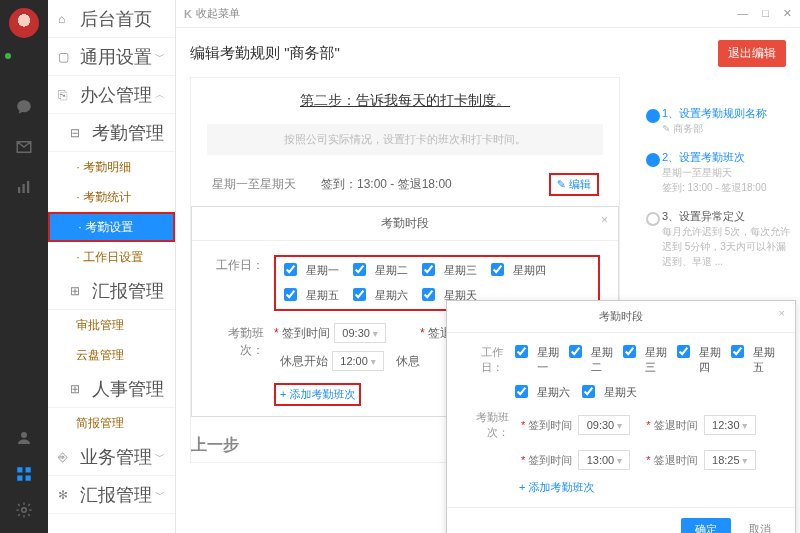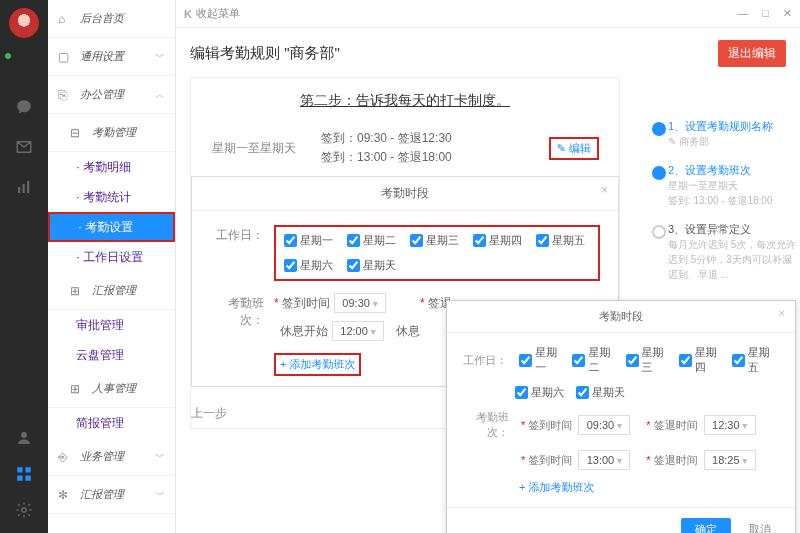--- a/index.html
+++ b/index.html
@@ -7,36 +7,36 @@
 .left-rail { position: absolute; left: 0; top: 0; width: 48px; height: 533px; background: #2a2a2a; display: flex; flex-direction: column; align-items: center; padding-top: 8px; gap: 18px; }
 .avatar { width: 30px; height: 30px; border-radius: 50%; background: radial-gradient(circle at 50% 40%, #f8d0c0 30%, #c23030 31%); border: 2px solid #c23030; }
 .rail-icon { width: 22px; height: 22px; display: flex; align-items: center; justify-content: center; color: #666; position: relative; }
 .rail-icon.dot::after { content:''; position:absolute; top:-3px; left:-8px; width:6px; height:6px; background:#3bb54a; border-radius:50%; }
 .rail-icon svg { width: 18px; height: 18px; fill: #666; }
 .rail-bottom { margin-top: auto; margin-bottom: 12px; display:flex; flex-direction:column; gap:14px; align-items:center;}
 .rail-bottom .grid-icon svg { fill:#1e90ff; }
 
 .sidebar { position: absolute; left: 48px; top: 0; width: 128px; height: 533px; background: #fff; border-right: 1px solid #e6e6e6; overflow-y: auto; }
 .sidebar-item { display: flex; align-items: center; height: 38px; padding: 0 10px; color: #555; cursor: pointer; border-bottom: 1px solid #f2f2f2; }
-.sidebar-item .lbl { flex:1; font-size: 11px; font-style: italic; }
+.sidebar-item .lbl { flex:1; font-size: 18px; }
 .sidebar-item .chev { color:#999; font-size:10px; }
 .sidebar-item .icn { width:16px; margin-right:6px; color:#888; }
-.sub-item { height: 30px; display:flex; align-items:center; padding-left: 28px; color:#4c1d95; font-size:12px; cursor:pointer; }
+.sub-item { height: 30px; display:flex; align-items:center; padding-left: 28px; color:#a16207; font-size:12px; cursor:pointer; }
 .sub-item.active { background:#1e90ff; color:#fff; border:2px solid #d62020; }
 .sidebar::-webkit-scrollbar{width:0}
 
 .topbar { position:absolute; left:176px; top:0; right:0; height:28px; border-bottom:1px solid #eee; display:flex; align-items:center; padding:0 8px; color:#888; font-size:11px; }
 .topbar .win-ctrls { margin-left:auto; display:flex; gap:14px; color:#999; }
 
 .main { position:absolute; left:176px; top:28px; width:624px; height:505px; padding:12px 14px; }
 .page-header { display:flex; align-items:center; margin-bottom:10px; }
 .page-title { font-size:15px; color:#333; }
 .exit-btn { margin-left:auto; background:#e74c3c; color:#fff; padding:5px 10px; border-radius:2px; font-size:12px; cursor:pointer; }
 
-.right-steps { position:absolute; right:0; top:78px; width:150px; font-size:11px;margin-top:13px; }
+.right-steps { position:absolute; right:6px; top:78px; width:150px; font-size:11px; }
 .step { margin-bottom:14px; position:relative; padding-left:18px; color:#999; }
 .step::before { content:''; position:absolute; left:2px; top:3px; width:10px; height:10px; border-radius:50%; background:#fff; border:2px solid #1e90ff; }
 .step.done::before { background:#1e90ff; }
 .step.pending::before { border-color:#ccc; }
 .step .t { color:#555; }
 .step.done .t { color:#1e90ff; }
 .step .sub { color:#bbb; font-size:10px; line-height:1.5; }
 
 .content { width:430px; border:1px solid #eee; }
 .step-title { text-align:center; font-size:14px; padding:14px 0; color:#333;text-decoration:underline; }
@@ -47,28 +47,28 @@
 .edit-link::before { content:'✎ '; }
 
 .modal { border:1px solid #ddd; margin-top:4px; }
 .modal-title { text-align:center; padding:8px 0; border-bottom:1px solid #eee; color:#666; position:relative; }
 .modal-title .x { position:absolute; right:10px; top:6px; color:#bbb; cursor:pointer; }
 .modal-body { padding:14px 18px 10px; }
 .form-row { display:flex; margin-bottom:12px; font-size:12px; color:#666; }
 .form-row .flabel { width:64px; text-align:right; padding-right:10px; color:#888; padding-top:2px; }
 .form-row .fbody { flex:1; }
 .chk-group { display:flex; flex-wrap:wrap; gap:10px 14px; border:2px solid #d62020; padding:6px 8px; }
-.chk { display:flex; align-items:center; gap:3px; font-size:11px; color:#555; }
+.chk { display:flex; gap:9px; font-size:11px; color:#555; }
 .chk input { accent-color:#1e90ff; width:13px; height:13px; }
 .time-in { display:inline-flex; align-items:center; gap:4px; }
 .time-box { border:1px solid #ddd; padding:3px 6px; width:52px; text-align:center; color:#555; font-size:11px; }
 .time-box::after { content:' ▾'; color:#bbb; font-size:10px; }
 .req::before { content:'* '; color:#d62020; }
 .add-link { color:#1e90ff; font-size:11px; border:2px solid #d62020; padding:2px 4px; display:inline-block; cursor:pointer; }
-.prev-btn { color:#888; font-size:12px; padding:6px 0; margin-top:12px; cursor:pointer; }
+.prev-btn { color:#888; font-size:16px; padding:6px 0; margin-top:12px; cursor:pointer;font-weight:bold; }
 
 .modal2 { position:absolute; right:4px; top:300px; width:350px; background:#fff; border:1px solid #ccc; box-shadow:0 2px 8px rgba(0,0,0,0.15); font-size:11px; }
 .modal2 .mtitle { text-align:center; padding:8px 0; border-bottom:1px solid #eee; color:#666; position:relative; }
 .modal2 .mtitle .x { position:absolute; right:10px; top:6px; color:#bbb; cursor:pointer; }
 .modal2 .mbody { padding:12px 16px; }
 .modal2 .chk-row { display:flex; flex-wrap:wrap; gap:8px 12px; margin-left:52px; margin-bottom:10px; }
 .modal2 .row2 { display:flex; align-items:center; gap:6px; margin-bottom:10px; color:#777; }
 .modal2 .row2 .lbl2 { width:52px; text-align:right; padding-right:6px; color:#999; }
 .modal2 .btns { display:flex; justify-content:flex-end; gap:10px; padding:10px 16px; border-top:1px solid #eee; }
 .modal2 .btn-ok { background:#1e90ff; color:#fff; padding:4px 14px; border-radius:2px; cursor:pointer; }
@@ -178,24 +178,24 @@
 </div>
 
 <div class="main">
   <div class="page-header">
     <span class="page-title">编辑考勤规则 "商务部"</span>
     <span class="exit-btn">退出编辑</span>
   </div>
 
   <div class="content">
     <div class="step-title">第二步：告诉我每天的打卡制度。</div>
+    <div class="hint">按照公司实际情况，设置打卡的班次和打卡时间。</div>
     <div class="schedule-row">
       <span class="left-lbl">星期一至星期天</span>
       <span style="display:flex;flex-direction:column;gap:2px;color:#666">
-        <span>签到：09:30 - 签退12:30</span>
         <span>签到：13:00 - 签退18:00</span>
       </span>
       <span class="edit-link">编辑</span>
     </div>
 
     <div class="modal">
       <div class="modal-title">
         <span>考勤时段</span>
         <span class="x">×</span>
       </div>

